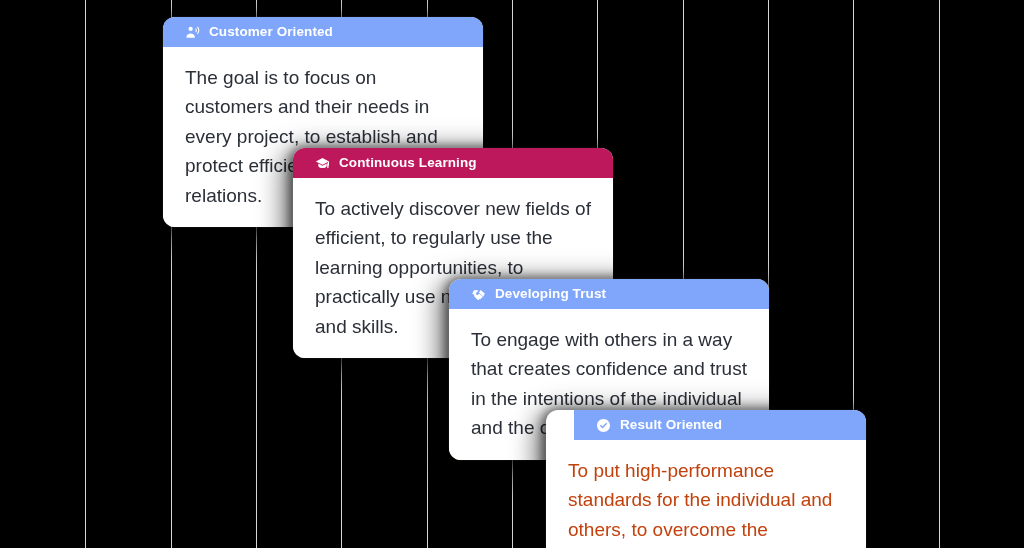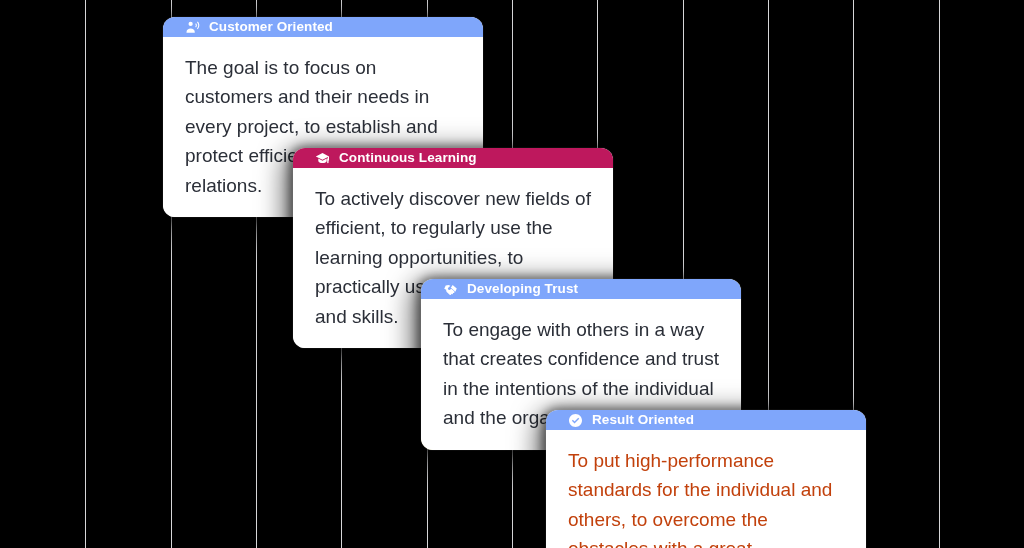--- a/index.html
+++ b/index.html
@@ -56,21 +56,21 @@
     border-radius: 12px;
     background: #ffffff;
     overflow: hidden;
     box-shadow:
       0 0 0 1px rgba(255,255,255,0.04),
       0 10px 26px 10px rgba(0,0,0,0.55),
       0 2px 10px 4px rgba(0,0,0,0.45);
   }
 
   .card-header {
-    height: 20px;
+    height: 30px;
     background: #7FA6FB;
     display: flex;
     align-items: center;
     gap: 9px;
     padding: 0 0 0 22px;
   }
 
   .card-header .hdr-icon {
     width: 15px;
     height: 15px;
@@ -161,37 +161,37 @@
             <path d="M20.6 11.4c-.6 0-1.1.5-1.1 1.1v6c0 .6.5 1.1 1.1 1.1s1.1-.5 1.1-1.1v-6c0-.6-.5-1.1-1.1-1.1z"></path>
           </svg>
         </span>
         <span class="card-title" style="color: rgb(255, 255, 255);">Continuous Learning</span>
       </div>
       <div class="card-body">
         <p class="card-text" style="color: rgb(43, 47, 56);">To actively discover new fields of efficient, to regularly use the learning opportunities, to practically use new information and skills.</p>
       </div>
     </div>
 
-    <div class="card card-3" style="background: #fef9c3;">
+    <div class="card card-3" style="background: #fef9c3; margin-left: 28px;">
       <div class="card-header" style="background: rgb(127, 166, 251);">
         <span class="hdr-icon">
           <svg viewBox="0 0 24 24" aria-hidden="true">
             <path d="M11.9 6.1 8.4 9.3c-.8.7-.8 2 0 2.8.7.7 1.9.8 2.7.2l2.2-1.7 4.7 4.2c.6.6.6 1.6 0 2.2-.6.6-1.5.6-2.1 0l-.5-.4.2.2c.6.6.6 1.6 0 2.2-.6.6-1.5.6-2.1 0l-.6-.5c.4.6.3 1.4-.2 1.9-.6.6-1.5.6-2.1 0l-3.8-3.5c-1.3-1.2-1.9-2.9-1.7-4.6L2 10.6l2.3-5.1 4.6-.7z"></path>
             <path d="M15.4 4.8 22 10.3l-2.2 5.2-3.9-3.5-3.6-3.2 1-1 2.1-3z"></path>
           </svg>
         </span>
         <span class="card-title" style="color: rgb(255, 255, 255);">Developing Trust</span>
       </div>
       <div class="card-body">
         <p class="card-text" style="color: rgb(43, 47, 56);">To engage with others in a way that creates confidence and trust in the intentions of the individual and the organization.</p>
       </div>
     </div>
 
     <div class="card card-4" style="background: rgb(255, 255, 255);">
-      <div class="card-header" style="background: rgb(127, 166, 251);">
+      <div class="card-header" style="background: rgb(127, 166, 251); margin-left: 28px;">
         <span class="hdr-icon">
           <svg viewBox="0 0 24 24" aria-hidden="true">
             <path d="M12 1.6C6.2 1.6 1.6 6.2 1.6 12S6.2 22.4 12 22.4 22.4 17.8 22.4 12 17.8 1.6 12 1.6zm-1.6 15-4.2-4.2 1.6-1.6 2.6 2.6 6-6 1.6 1.6z"></path>
           </svg>
         </span>
         <span class="card-title" style="color: rgb(255, 255, 255);">Result Oriented</span>
       </div>
       <div class="card-body">
         <p class="card-text" style="color: #c2410c;">To put high-performance standards for the individual and others, to overcome the obstacles with a great determination for achieving.</p>
       </div>

